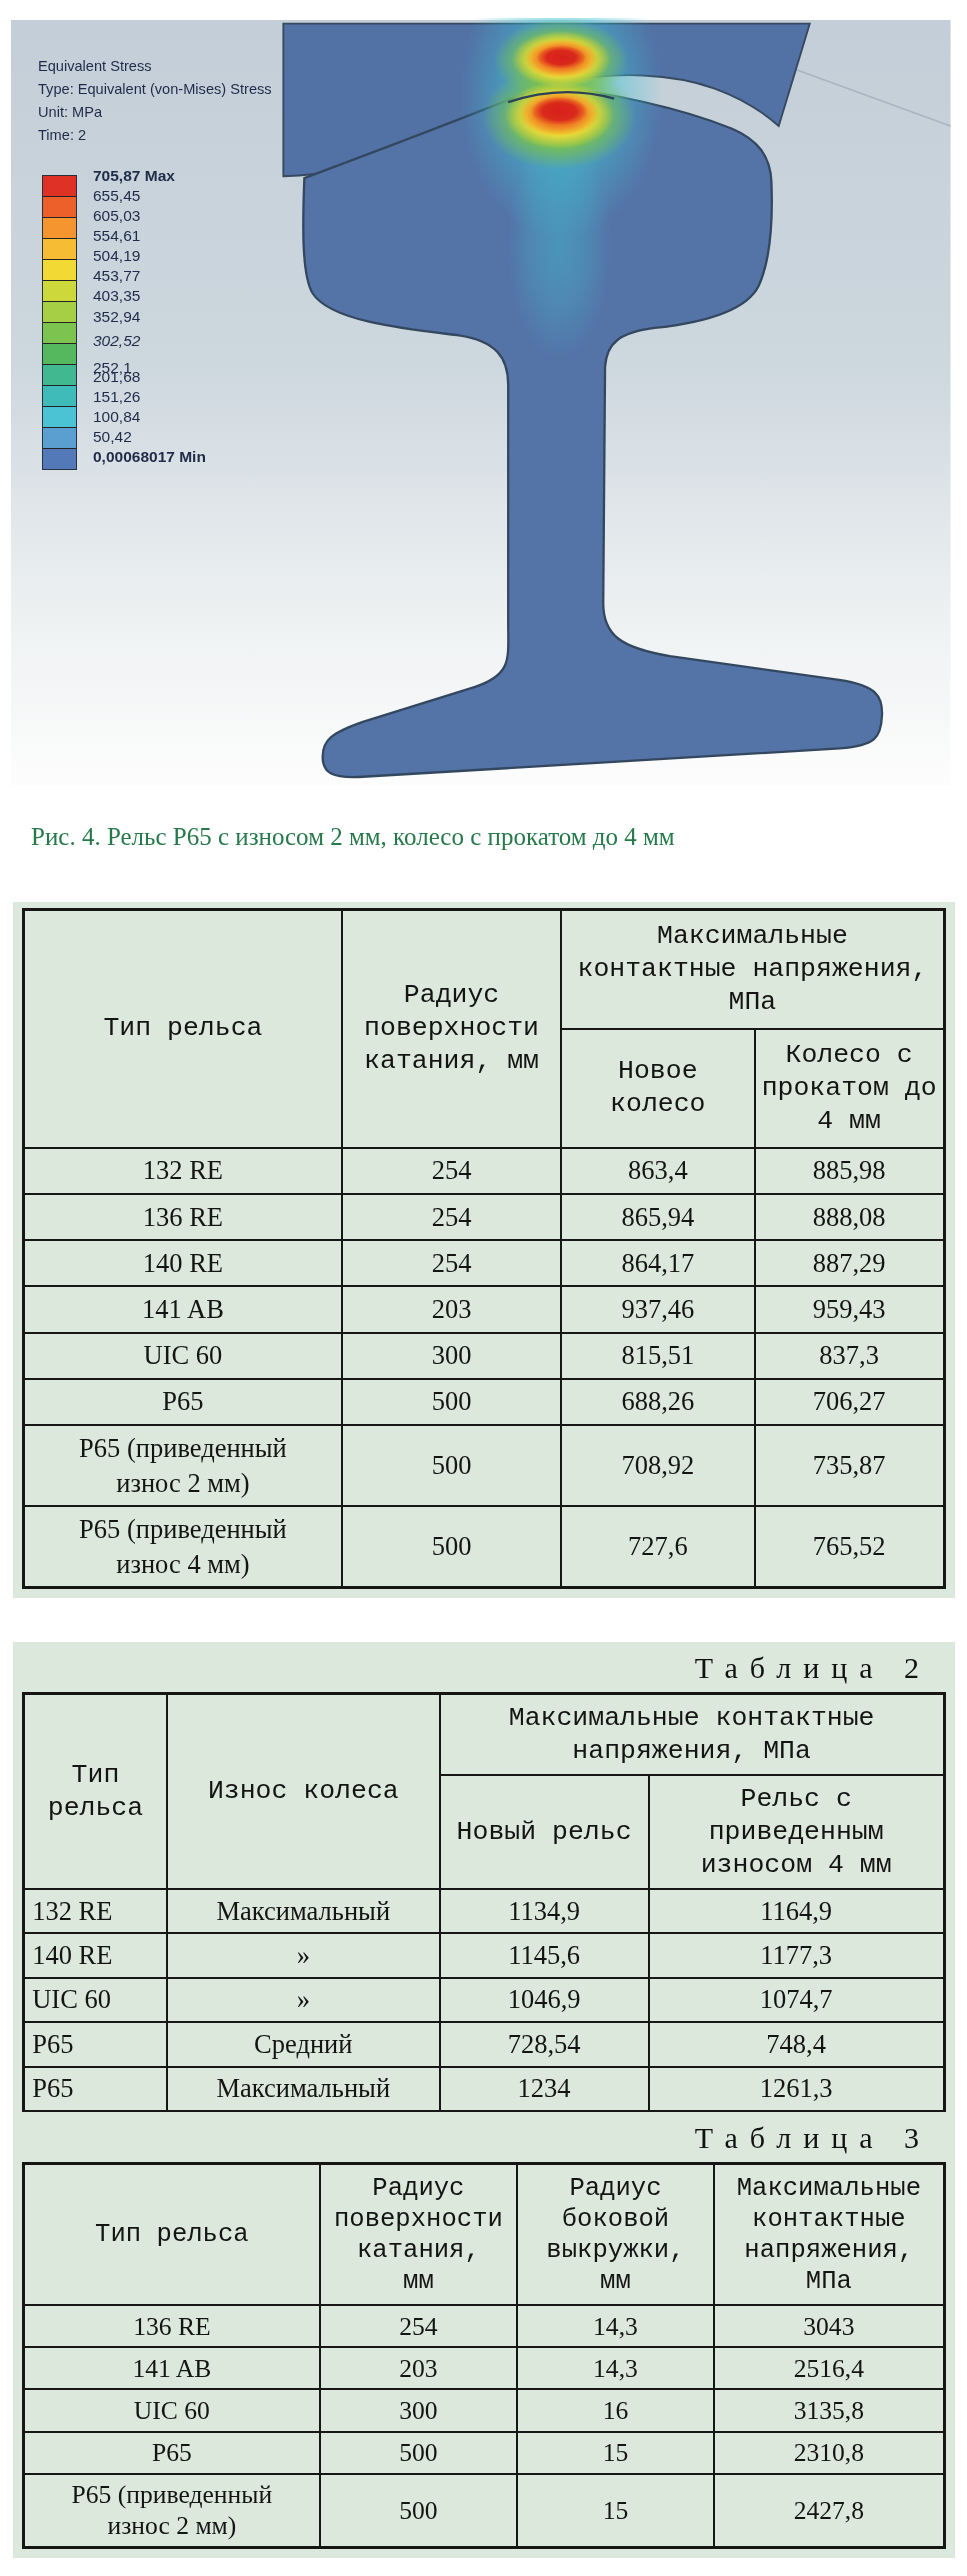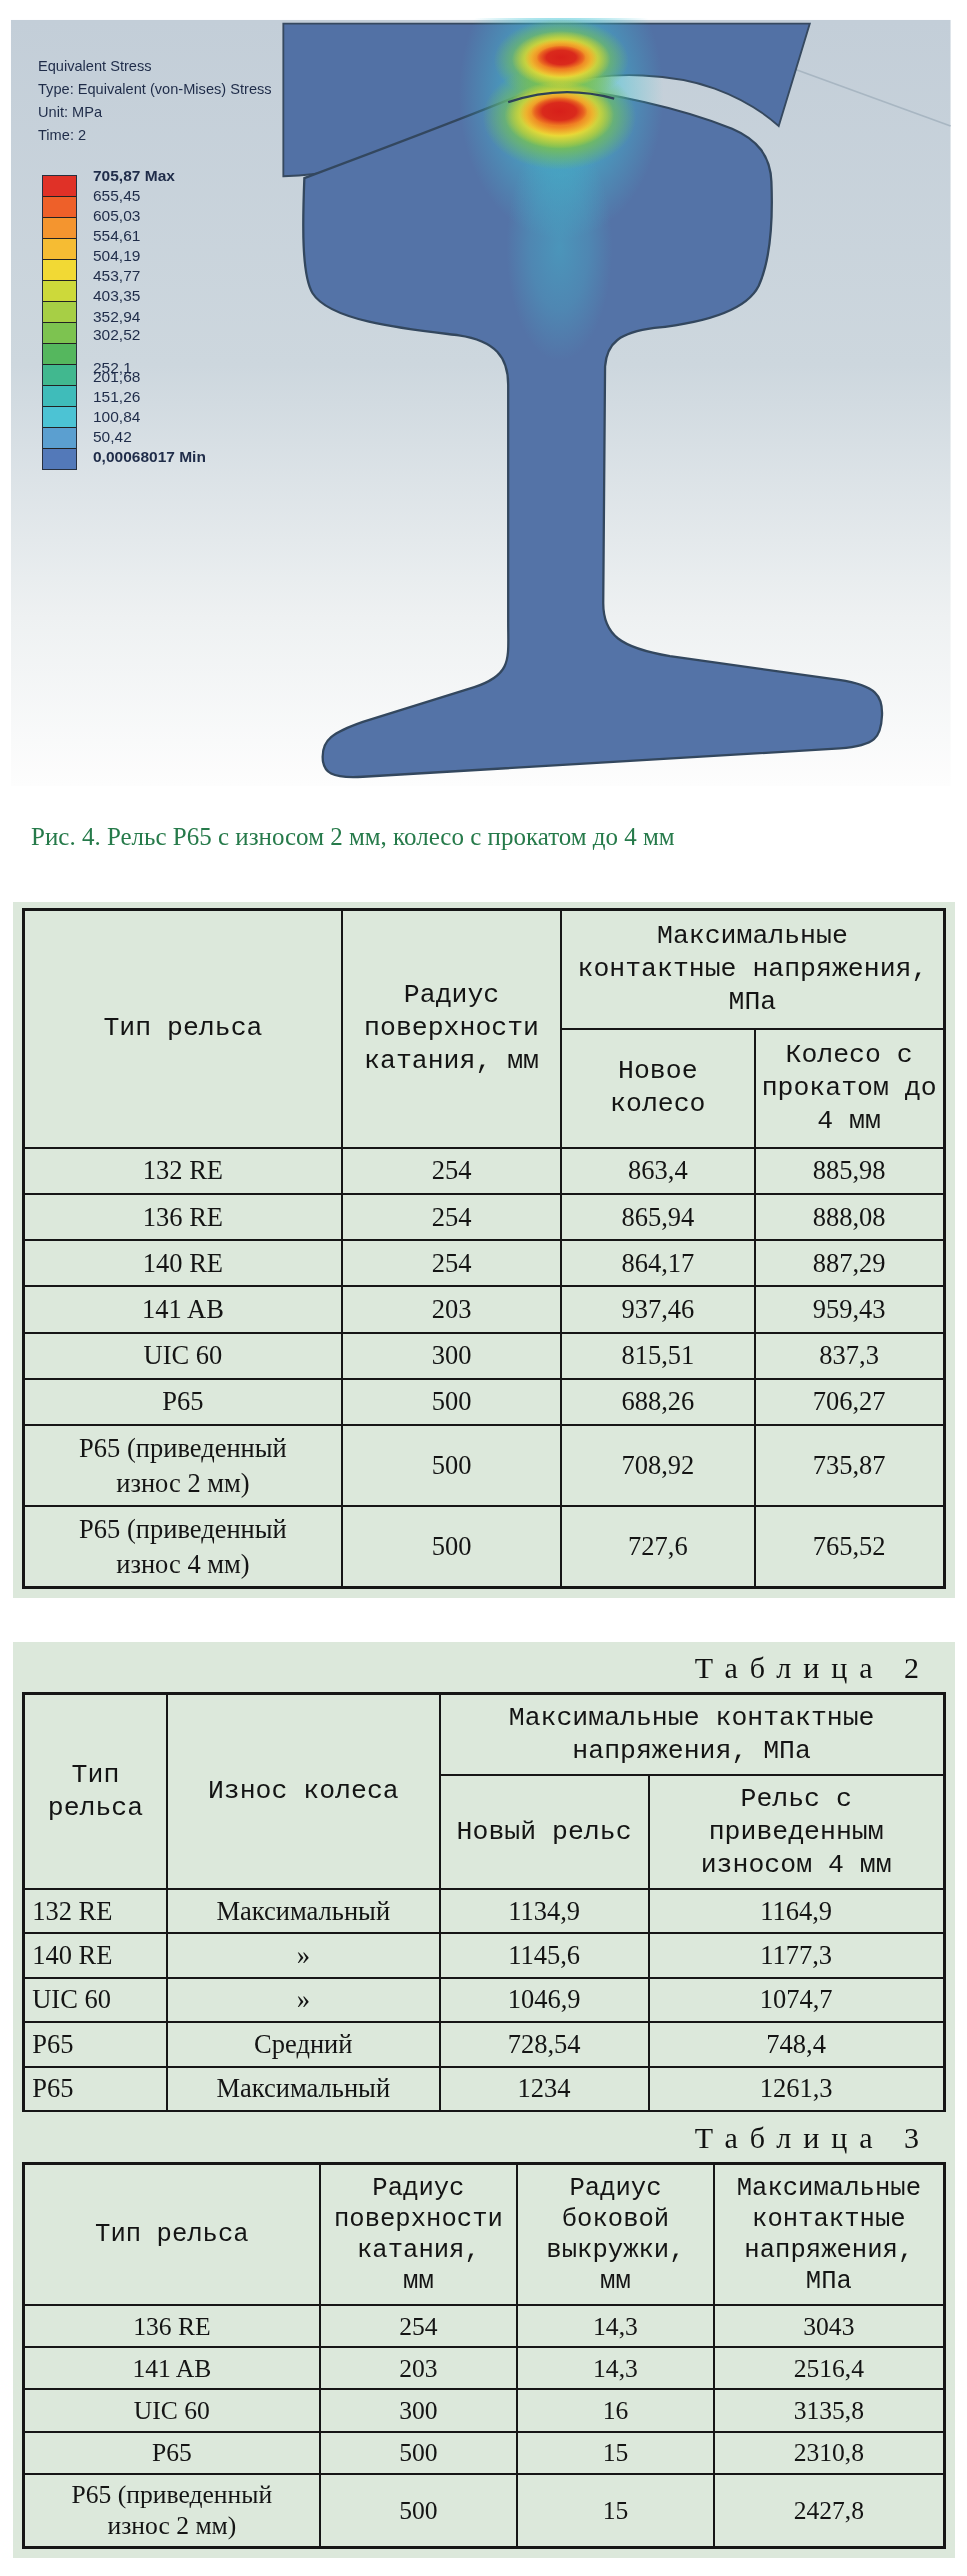--- a/index.html
+++ b/index.html
@@ -158,21 +158,21 @@
       </div>
     <div class="colorbar-labels">
         <div class="cl first" style="top: -8.2px;">705,87 Max</div>
         <div class="cl" style="top: 12px;">655,45</div>
         <div class="cl" style="top: 32px;">605,03</div>
         <div class="cl" style="top: 52px;">554,61</div>
         <div class="cl" style="top: 72px;">504,19</div>
         <div class="cl" style="top: 92px;">453,77</div>
         <div class="cl" style="top: 112px;">403,35</div>
         <div class="cl" style="top: 133px;">352,94</div>
-        <div class="cl" style="top: 151px;">302,52</div>
+        <div class="cl" style="top: 157px; font-style: italic;">302,52</div>
         <div class="cl" style="top: 184px;">252,1</div>
         <div class="cl" style="top: 193px;">201,68</div>
         <div class="cl" style="top: 213px;">151,26</div>
         <div class="cl" style="top: 233px;">100,84</div>
         <div class="cl" style="top: 253px;">50,42</div>
         <div class="cl last" style="top: 273px;">0,00068017 Min</div>
       </div>
   </div>
 
   <div class="caption">Рис. 4. Рельс Р65 с износом 2 мм, колесо с прокатом до 4 мм</div>

